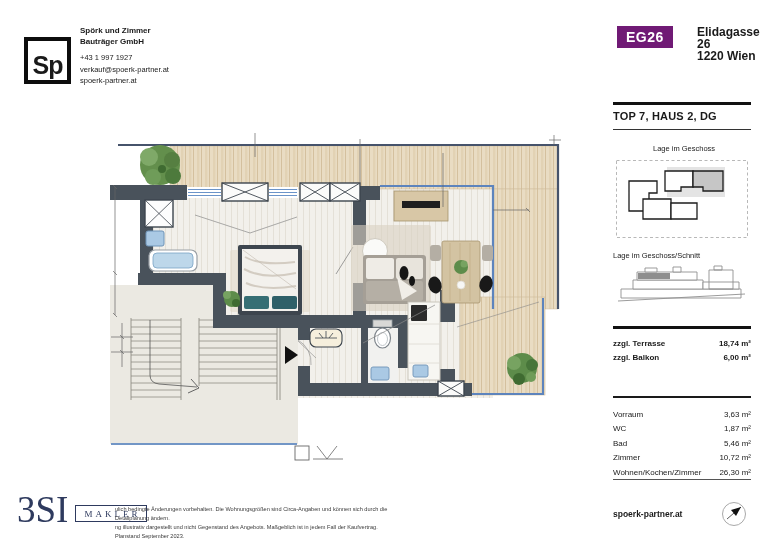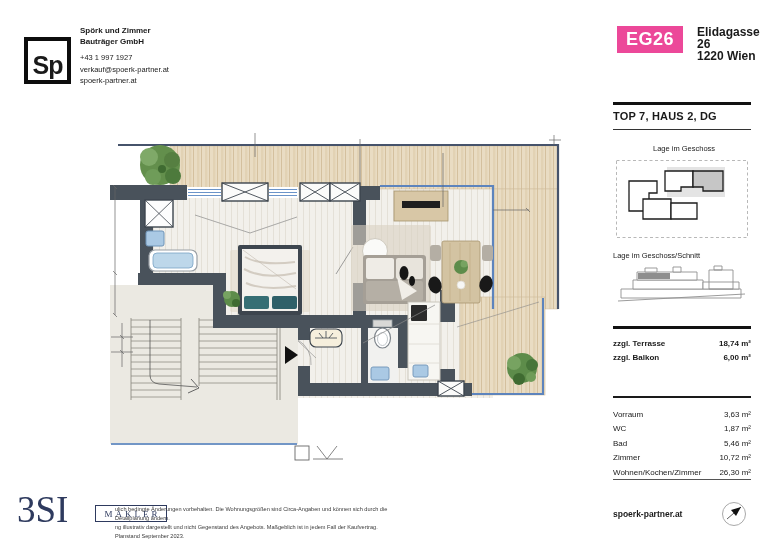--- a/index.html
+++ b/index.html
@@ -6,37 +6,37 @@
   .page{position:relative;width:770px;height:544px;background:#ffffff;overflow:hidden;
         font-family:"Liberation Sans",sans-serif;color:#1a1a1a;}
   .abs{position:absolute;}
 
   
   .sp-box{left:24px;top:37px;width:39px;height:39px;border:4px solid #0d0d0d;
           display:flex;align-items:flex-end;justify-content:center;
           font-weight:bold;font-size:25px;letter-spacing:-1px;}
   .company{left:80px;top:26px;font-size:8px;line-height:10.5px;font-weight:bold;}
   .contact{left:80px;top:52px;font-size:7.5px;line-height:11.5px;color:#222;}
-  .badge{left:617px;top:26px;background:#ec4899;color:#fff;font-weight:bold;
-         font-size:18px;letter-spacing:.5px;padding:3px 9px;}
+  .badge{left:617px;top:26px;background:#701a75;color:#fff;font-weight:bold;
+         font-size:14px;letter-spacing:.5px;padding:3px 9px;}
   .address{left:697px;top:26px;font-size:12px;line-height:12px;font-weight:bold;}
 
   
   .sb{left:613px;width:138px;}
   .rule-thick{height:3px;background:#111;}
   .rule-mid{height:1.5px;background:#1a1a1a;}
   .rule-thin{height:1px;background:#333;}
   .sb-title{font-size:11px;font-weight:bold;letter-spacing:.2px;}
   .sb-label{font-size:7.5px;color:#222;}
   .tbl{font-size:8px;}
   .tbl .row{display:flex;justify-content:space-between;height:14.5px;align-items:center;}
   .tbl.bold .row{font-weight:bold;}
 
   
-  .brand{left:17px;top:492px;display:flex;align-items:flex-end;color:#2e3a5e;gap:20px;}
+  .brand{left:17px;top:492px;display:flex;align-items:flex-end;color:#2e3a5e;}
   .brand .b3si{font-family:"Liberation Serif",serif;font-size:37px;line-height:36px;font-weight:500;}
   .makler{margin-left:7px;margin-bottom:6px;border:1.5px solid #2e3a5e;padding:3px 6px 2px 8px;
           font-family:Liberation Serif, serif;font-size:9px;letter-spacing:3px;}
   .disclaimer{left:115px;top:505px;width:278px;font-size:5.6px;line-height:9px;color:#3a3a3a;}
   .f-site{left:613px;top:509px;font-size:8.5px;font-weight:bold;}
 </style>
 </head>
 <body>
 
 <div class="page">

